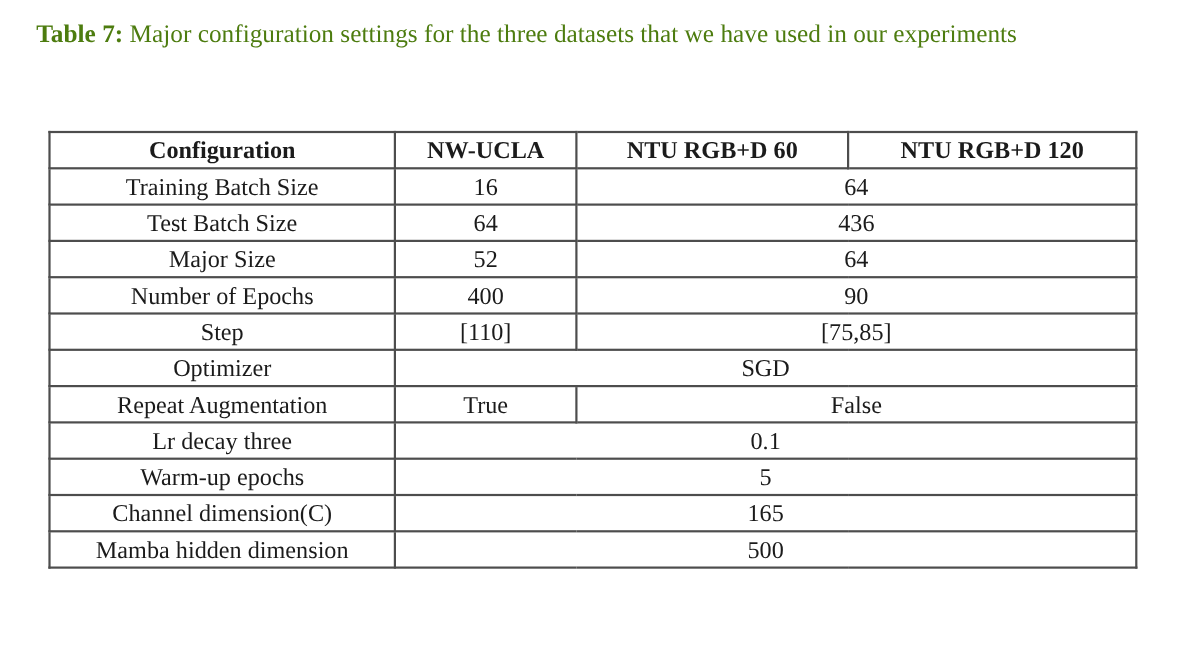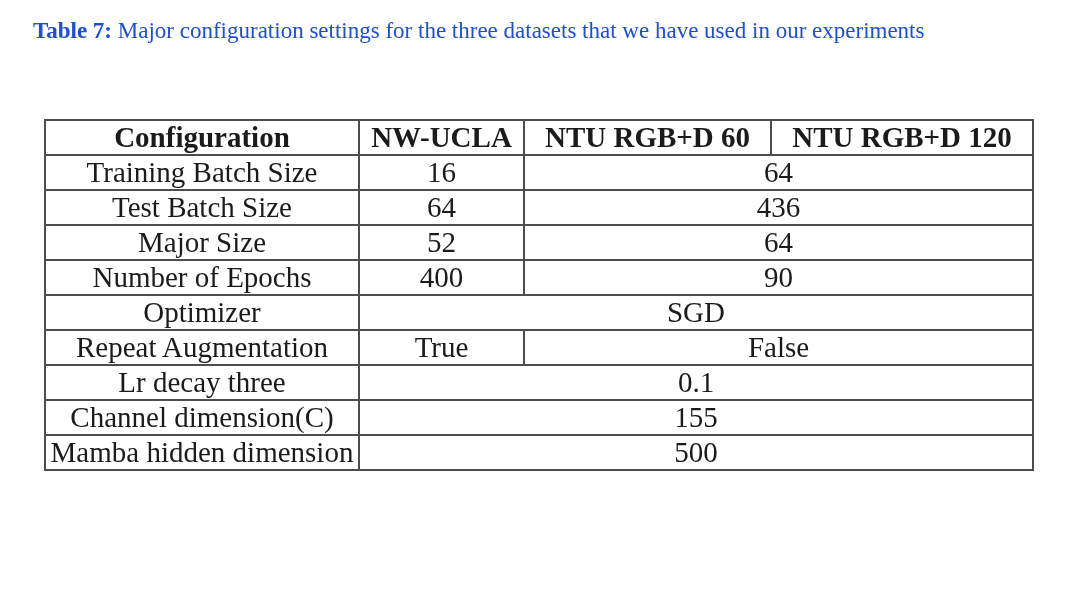--- a/index.html
+++ b/index.html
@@ -16,34 +16,34 @@
     color: #1b1b1b;
     overflow: hidden;
   }
   .caption {
     position: absolute;
     left: 33px;
     top: 14px;
     width: 1014px;
     font-size: 23px;
     line-height: 33px;
-    color: #1d4ed8;
+    color: #4d7c0f;
     margin: 0;
   }
   .caption b {
     font-weight: bold;
   }
   table.config-table {
     position: absolute;
     left: 44px;
     top: 119px;
     width: 988px;
     border-collapse: collapse;
     table-layout: fixed;
-    font-size: 29px;
+    font-size: 22px;
     color: #1b1b1b;
   }
   .config-table col.c1 { width: 314px; }
   .config-table col.c2 { width: 165px; }
   .config-table col.c3 { width: 247px; }
   .config-table col.c4 { width: 262px; }
   .config-table th, .config-table td {
     border: 2px solid #4d4d4d;
     height: 31px;
     padding: 0 2px;
@@ -92,36 +92,45 @@
         <td>Major Size</td>
         <td>52</td>
         <td colspan="2">64</td>
       </tr>
       <tr>
         <td>Number of Epochs</td>
         <td>400</td>
         <td colspan="2">90</td>
       </tr>
       <tr>
+        <td>Step</td>
+        <td>[110]</td>
+        <td colspan="2">[75,85]</td>
+      </tr>
+      <tr>
         <td>Optimizer</td>
         <td colspan="3">SGD</td>
       </tr>
 
       <tr>
         <td>Repeat Augmentation</td>
         <td>True</td>
         <td colspan="2">False</td>
       </tr>
       <tr>
         <td>Lr decay three</td>
         <td colspan="3">0.1</td>
       </tr>
       <tr>
+        <td>Warm-up epochs</td>
+        <td colspan="3">5</td>
+      </tr>
+      <tr>
         <td>Channel dimension(C)</td>
-        <td colspan="3">155</td>
+        <td colspan="3">165</td>
       </tr>
       <tr>
         <td>Mamba hidden dimension</td>
         <td colspan="3">500</td>
       </tr>
     </tbody>
   </table>
 
 </div>
 

